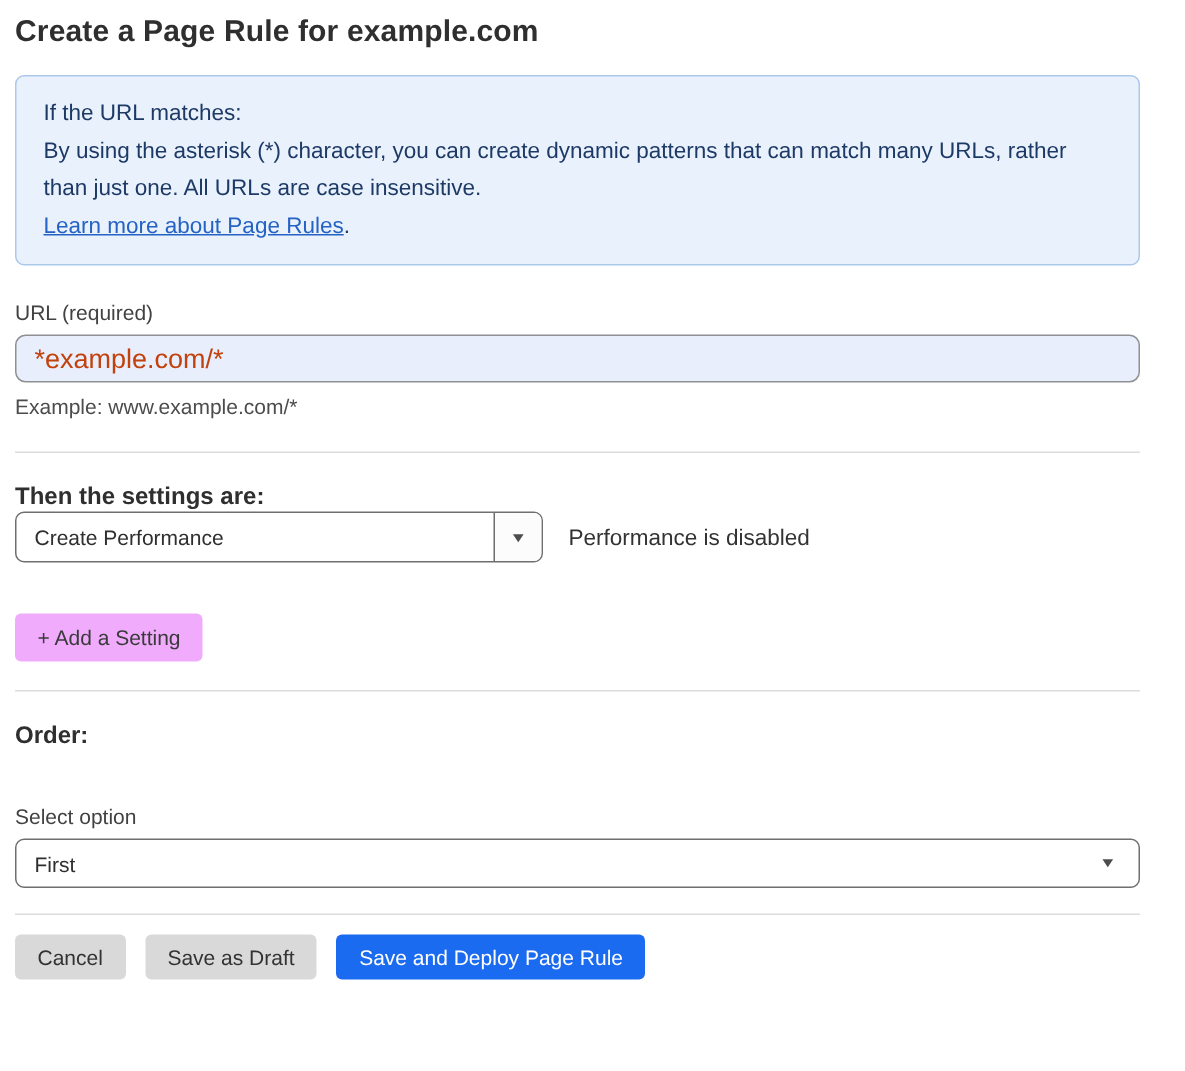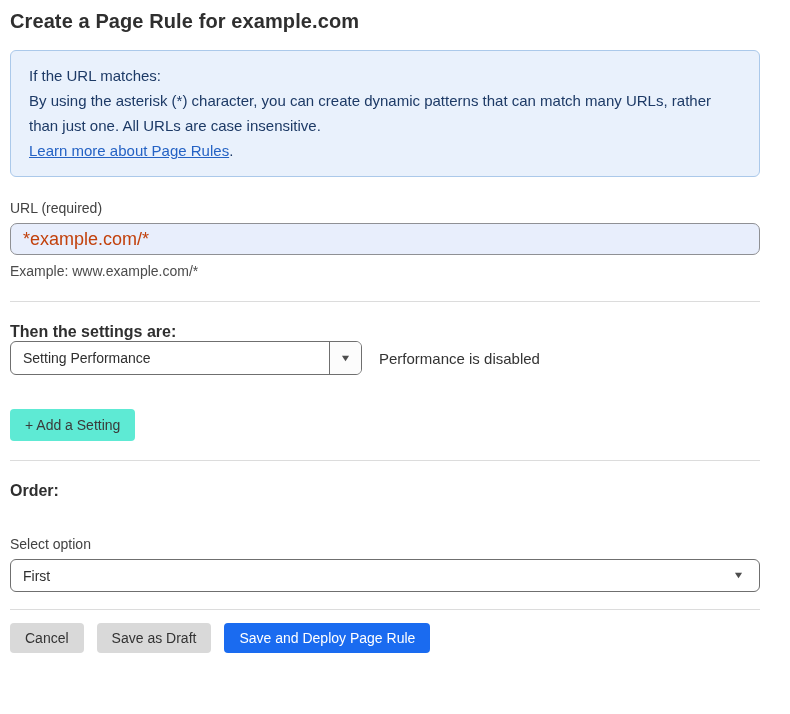--- a/index.html
+++ b/index.html
@@ -121,21 +121,21 @@
 
   .setting-status {
     font-size: 15px;
     color: #333;
     margin-left: 17px;
   }
 
   .add-setting-btn {
     display: inline-block;
     margin-top: 34px;
-    background: #5eead4;
+    background: #f0abfc;
     color: #3a3a3a;
     border: none;
     border-radius: 4px;
     padding: 8px 15px;
     font-family: "Liberation Sans", sans-serif;
     font-size: 14px;
     cursor: pointer;
   }
 
   .order-select {
@@ -199,21 +199,21 @@
   <input class="url-input" type="text" value="*example.com/*" style="">
   <div class="example-text">Example: www.example.com/*</div>
 
   <hr class="divider divider-1">
 
   <div class="section-heading">Then the settings are:</div>
 
 
   <div class="setting-row">
     <div class="setting-select">
-      <div class="select-value">Setting Performance</div>
+      <div class="select-value">Create Performance</div>
       <div class="select-caret-segment">
         <span class="caret-down">▼</span>
       </div>
     </div>
     <div class="setting-status">Performance is disabled</div>
   </div>
 
   <button class="add-setting-btn">+ Add a Setting</button>
 
   <hr class="divider divider-2">

